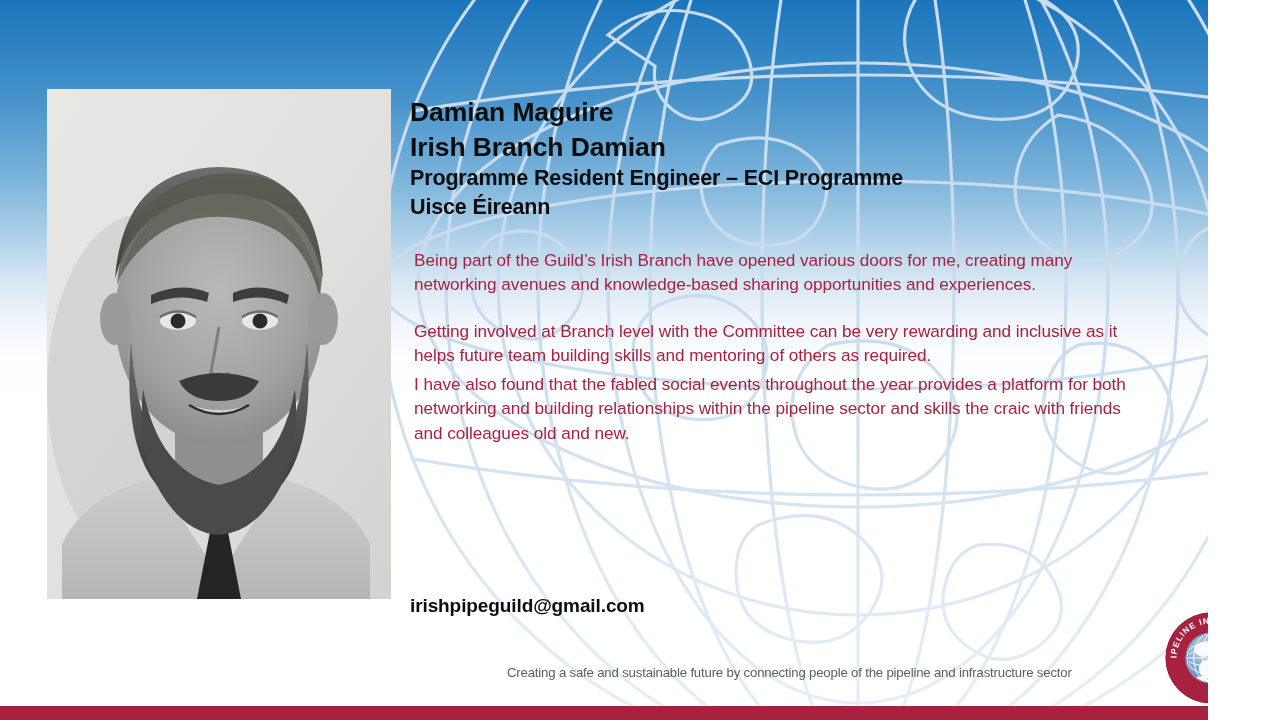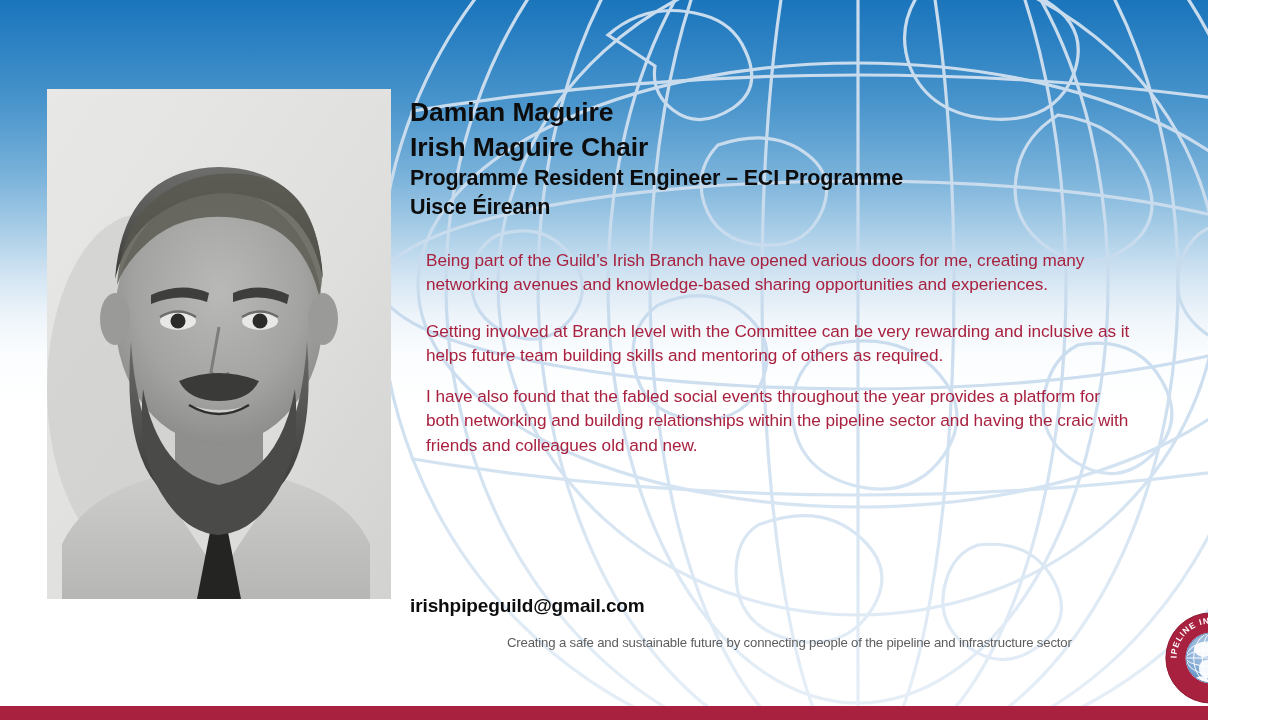--- a/index.html
+++ b/index.html
@@ -74,36 +74,36 @@
     letter-spacing:-0.15px;
   }
 
   .quote {
     margin-top:26px;
     font-size:17.2px;
     color:#a8213f;
     line-height:1.425;
     letter-spacing:-0.05px;
   }
-  .quote p { margin:16px; }
+  .quote p { margin:4px; }
   .quote p.gap { margin-top:22px; }
 
   .email {
     position:absolute;
     left:410px; top:595px;
     font-size:19px;
     font-weight:bold;
     color:#0d0d0d;
     letter-spacing:-0.1px;
   }
 
   
   .tagline {
     position:absolute;
-    left:507px; top:635px;
+    left:507px; top:665px;
     width:660px;
     font-size:13.2px;
     color:#5d5d5d;
     letter-spacing:-0.18px;
     white-space:nowrap;
   }
 
   .logo {
     position:absolute;
     left:1163px; top:610px;
@@ -238,32 +238,32 @@
 
       <path d="M142 316 q 30 16 60 0 q -28 10 -60 0 z" fill="#cfcfcd"></path>
       <path d="M142 316 q 30 18 60 0" stroke="#2e2e2c" stroke-width="2.4" fill="none"></path>
     </svg>
   </div>
 
   <div class="content">
 
     <div class="name-block">
       <div>Damian Maguire</div>
-      <div>Irish Maguire Chair</div>
+      <div>Irish Branch Damian</div>
     </div>
 
     <div class="role-block">
       <div>Programme Resident Engineer – ECI Programme</div>
       <div>Uisce Éireann</div>
     </div>
 
     <div class="quote">
       <p>Being part of the Guild’s Irish Branch have opened various doors for me, creating many networking avenues and knowledge-based sharing opportunities and experiences.</p>
       <p class="gap">Getting involved at Branch level with the Committee can be very rewarding and inclusive as it helps future team building skills and mentoring of others as required.</p>
-      <p>I have also found that the fabled social events throughout the year provides a platform for both networking and building relationships within the pipeline sector and having the craic with friends and colleagues old and new.</p>
+      <p>I have also found that the fabled social events throughout the year provides a platform for both networking and building relationships within the pipeline sector and skills the craic with friends and colleagues old and new.</p>
     </div>
 
   </div>
 
   <div class="email">irishpipeguild@gmail.com</div>
 
   <div class="tagline">Creating a safe and sustainable future by connecting people of the pipeline and infrastructure sector</div>
 
   <div class="logo">
     <svg viewBox="0 0 200 200" xmlns="http://www.w3.org/2000/svg">

